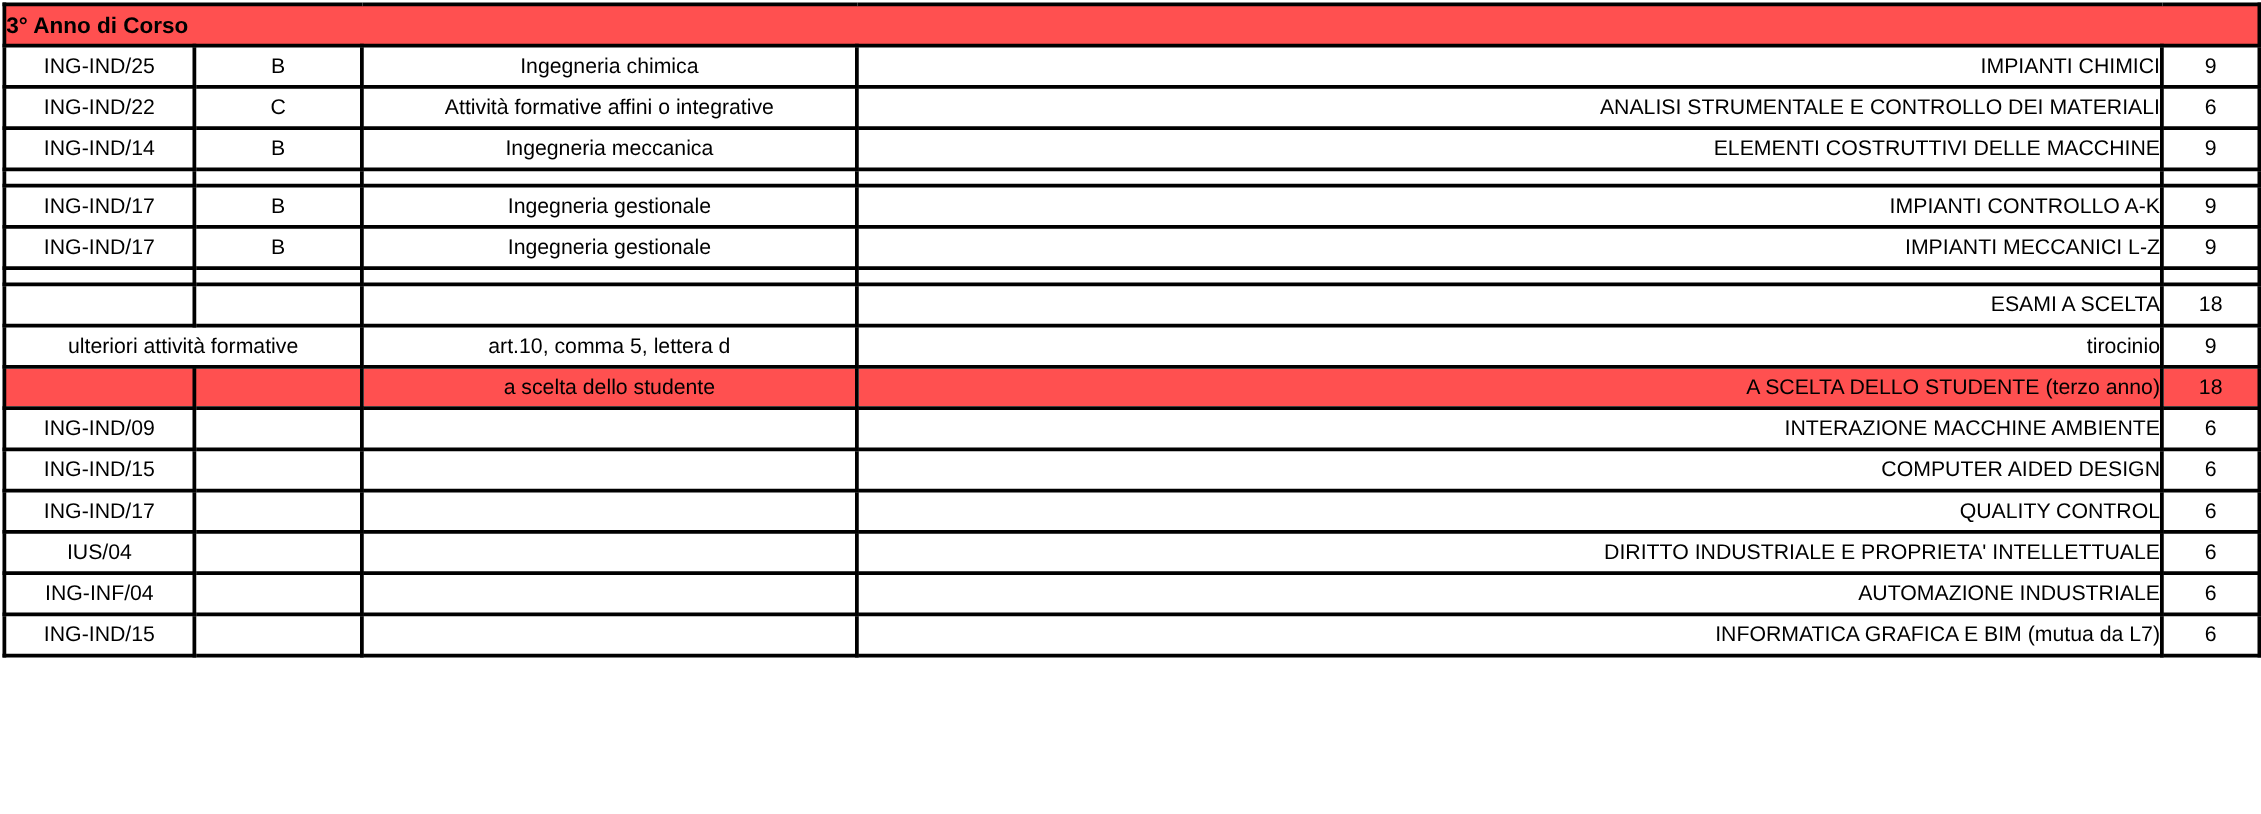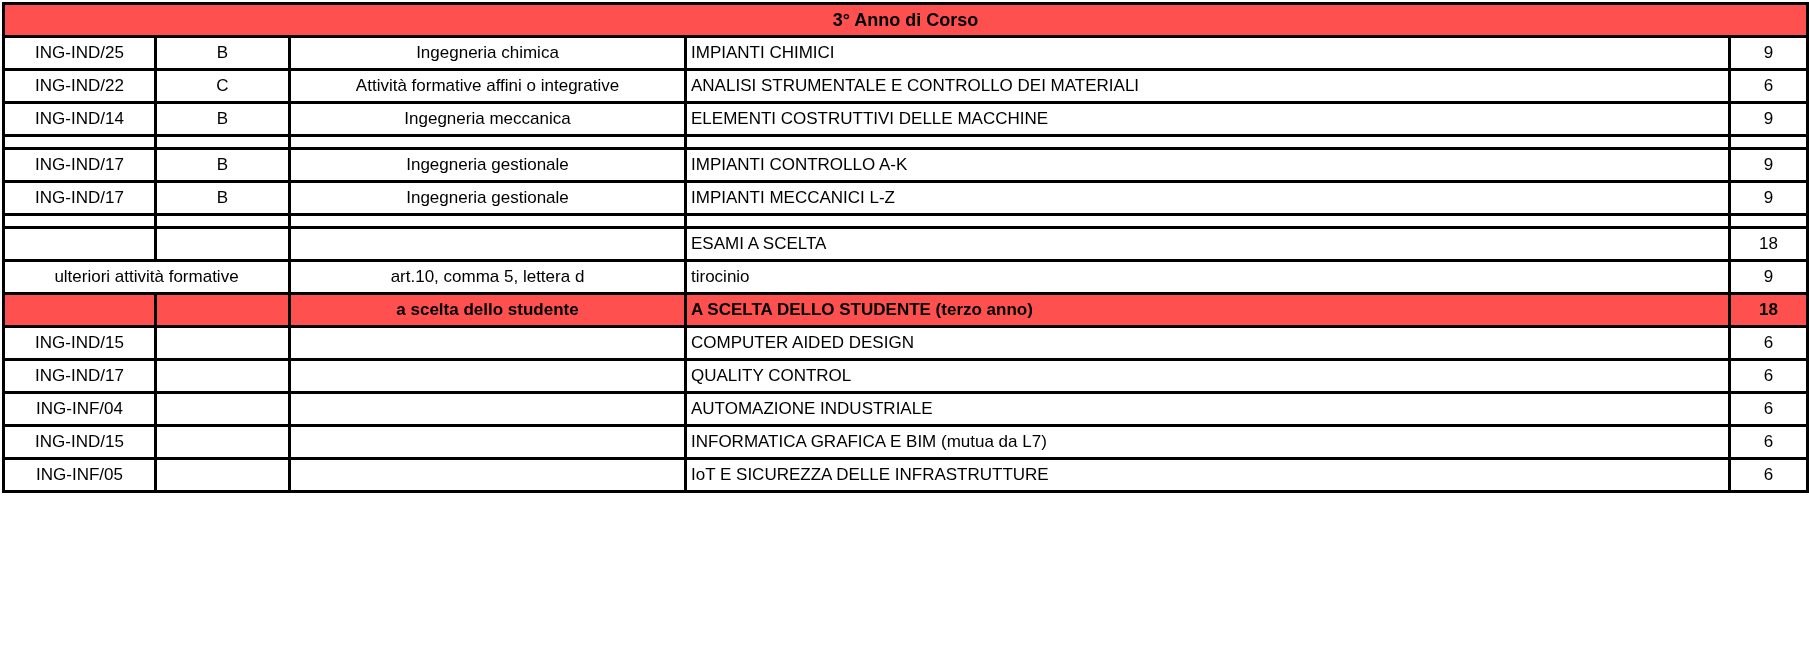--- a/index.html
+++ b/index.html
@@ -29,31 +29,30 @@
     vertical-align: middle;
     padding: 0;
     overflow: hidden;
     white-space: nowrap;
     background: #FFFFFF;
   }
   tr.r td, tr.hl td { height: 30px; }
   tr.year td { height: 30px; }
   tr.spacer td { height: 10px; }
   td.c1, td.c2, td.c3, td.c5, td.c12 { text-align: center; }
-  td.c4 { text-align: left; padding-left: 4px; }
+  td.c4 { text-align: right; padding-left: 4px; }
   tr.year td {
     background: var(--highlight-red, #FF5050);
     font-weight: bold;
-    text-align: center;
     font-size: 18px;
     margin-top: 36px;
   }
   tr.hl td {
     background: var(--highlight-red, #FF5050);
-    font-weight: bold;
+    font-weight: normal;
   }
 </style>
 </head>
 <body>
 
 <table class="course-table">
   <colgroup>
     <col class="w1">
       <col class="w2">
       <col class="w3">
@@ -139,57 +138,64 @@
 
 
     <tr class="hl">
       <td class="c1"></td>
       <td class="c2"></td>
       <td class="c3">a scelta dello studente</td>
       <td class="c4">A SCELTA DELLO STUDENTE (terzo anno)</td>
       <td class="c5">18</td>
     </tr>
 
+    <tr class="r">
+      <td class="c1">ING-IND/09</td>
+      <td class="c2"></td>
+      <td class="c3"></td>
+      <td class="c4">INTERAZIONE MACCHINE AMBIENTE</td>
+      <td class="c5">6</td>
+    </tr>
 
     <tr class="r">
       <td class="c1">ING-IND/15</td>
       <td class="c2"></td>
       <td class="c3"></td>
       <td class="c4">COMPUTER AIDED DESIGN</td>
       <td class="c5">6</td>
     </tr>
 
     <tr class="r">
       <td class="c1">ING-IND/17</td>
       <td class="c2"></td>
       <td class="c3"></td>
       <td class="c4">QUALITY CONTROL</td>
       <td class="c5">6</td>
     </tr>
 
+    <tr class="r">
+      <td class="c1">IUS/04</td>
+      <td class="c2"></td>
+      <td class="c3"></td>
+      <td class="c4">DIRITTO INDUSTRIALE E PROPRIETA' INTELLETTUALE</td>
+      <td class="c5">6</td>
+    </tr>
 
 
     <tr class="r">
       <td class="c1">ING-INF/04</td>
       <td class="c2"></td>
       <td class="c3"></td>
       <td class="c4">AUTOMAZIONE INDUSTRIALE</td>
       <td class="c5">6</td>
     </tr>
 
     <tr class="r">
       <td class="c1">ING-IND/15</td>
       <td class="c2"></td>
       <td class="c3"></td>
       <td class="c4">INFORMATICA GRAFICA E BIM (mutua da L7)</td>
       <td class="c5">6</td>
     </tr>
 
-    <tr class="r">
-      <td class="c1">ING-INF/05</td>
-      <td class="c2"></td>
-      <td class="c3"></td>
-      <td class="c4">IoT E SICUREZZA DELLE INFRASTRUTTURE</td>
-      <td class="c5">6</td>
-    </tr>
 
   </tbody>
 </table>
 
 </body></html>

